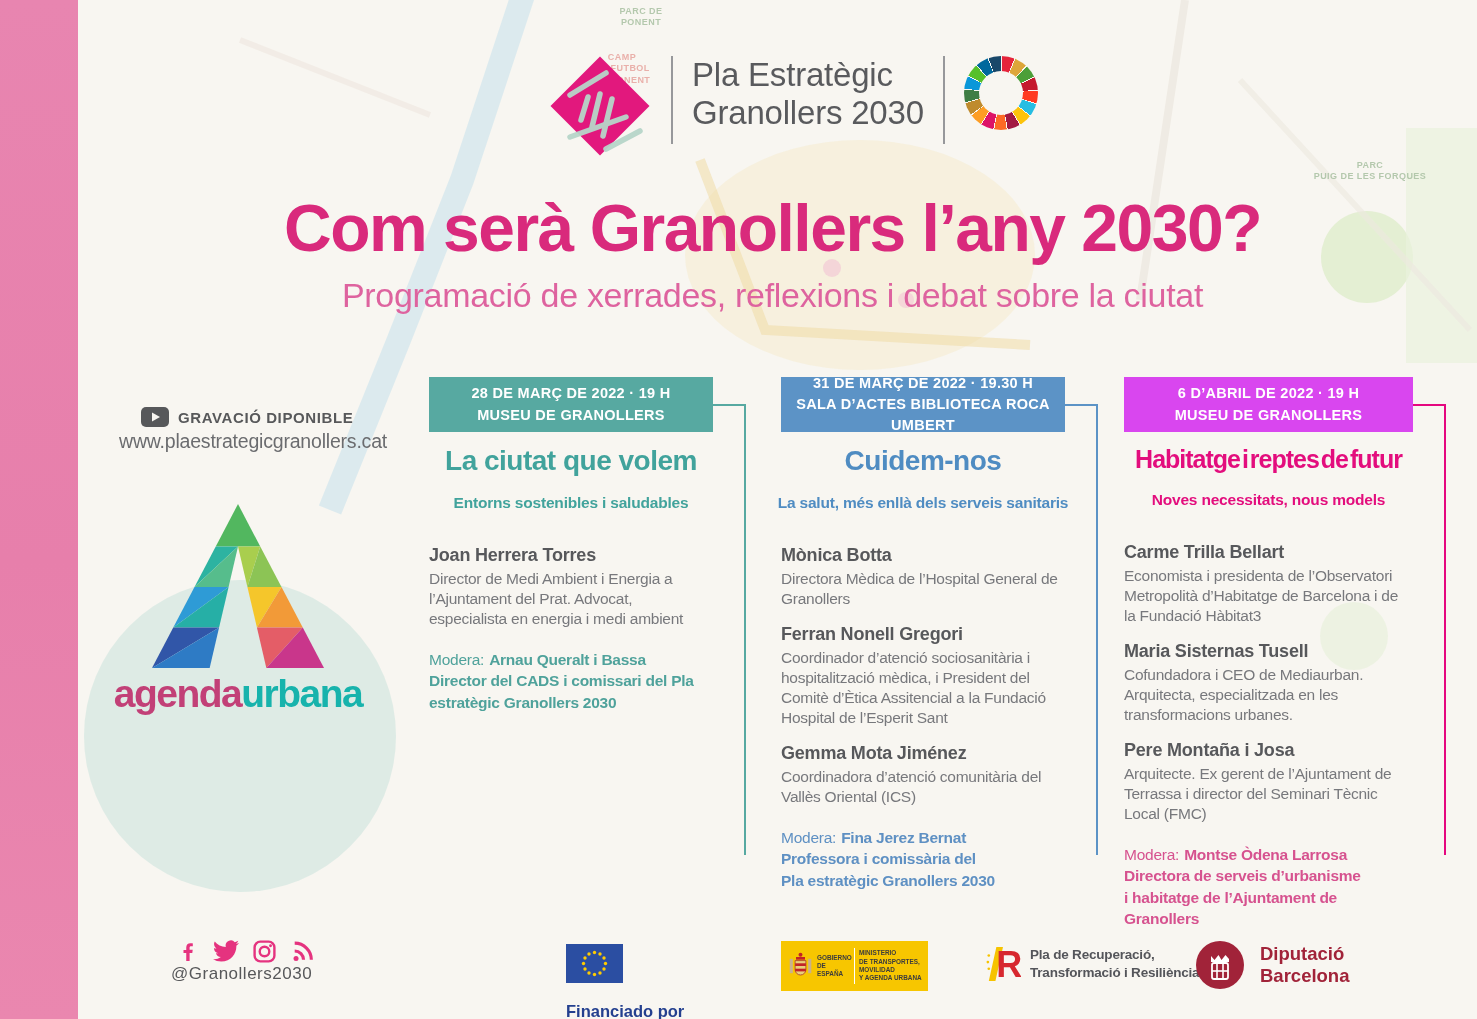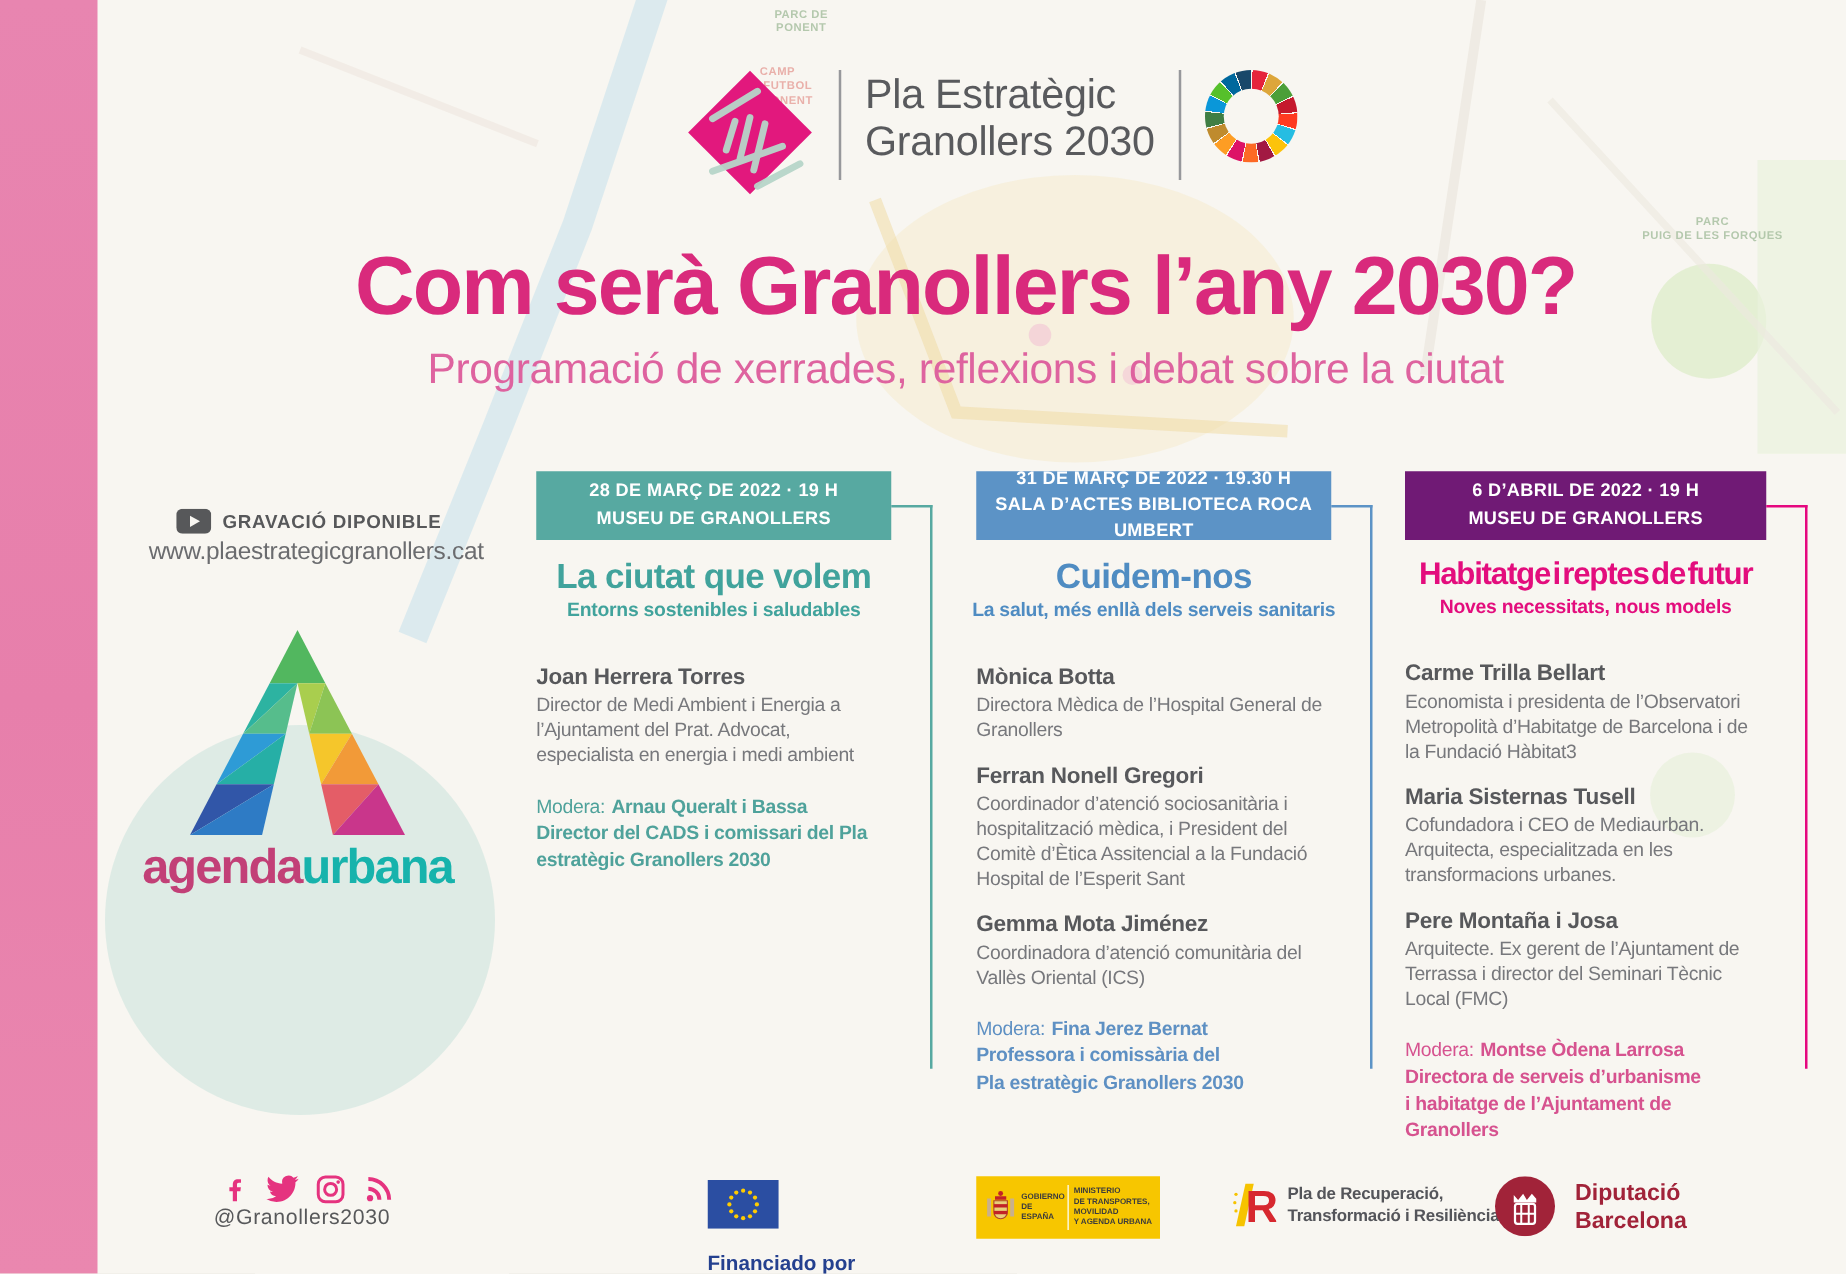--- a/index.html
+++ b/index.html
@@ -50,29 +50,29 @@
 
   
   .col{ position:absolute; top:377px; width:284px; z-index:3; }
   .col1{ left:429px; }
   .col2{ left:781px; }
   .col3{ left:1124px; width:289px; }
   .col-head{ height:55px; display:flex; flex-direction:column; justify-content:center;
     text-align:center; color:#fff; font-weight:700; font-size:14.5px; line-height:1.45; letter-spacing:.02em;}
   .col1 .col-head{ background:#57A9A1; }
   .col2 .col-head{ background:#5C93C6; }
-  .col3 .col-head{ background:#701a75; }
+  .col3 .col-head{ background:#d946ef; }
   .col-line{ position:absolute; top:27px; left:100%; width:33px; height:451px;
     border-top:2px solid; border-right:2px solid; }
   .col1 .col-line{ color:#57A9A1; }
   .col2 .col-line{ color:#5C93C6; }
   .col3 .col-line{ color:#E5077F; }
   .col-title{ margin-top:13px; text-align:center; font-size:28px; font-weight:700; letter-spacing:-.5px;}
   .col3 .col-title{ font-size:25px; letter-spacing:-1px; word-spacing:-4px; margin-left:-10px; margin-right:-10px;}
-  .col-sub{ text-align:center; font-size:15.5px; font-weight:700; margin-top:3px; letter-spacing:-.2px;}
+  .col-sub{ text-align:center; font-size:15.5px; font-weight:700; margin-top:17px; letter-spacing:-.2px;}
   .col2 .col-sub{ margin-left:-8px; margin-right:-8px; }
   .col1 .col-title,.col1 .col-sub{ color:#41A39C; }
   .col2 .col-title,.col2 .col-sub{ color:#4F8CC2; }
   .col3 .col-title,.col3 .col-sub{ color:#E30D7D; }
 
   .speakers{ margin-top:33px; }
   .sp{ margin-bottom:15px; }
   .sp-name{ font-size:18px; font-weight:700; color:#57585B; letter-spacing:-.2px;}
   .sp-bio{ font-size:15.5px; color:#77787C; line-height:1.29; margin-top:3px; letter-spacing:-.25px;}
   .modera{ margin-top:20px; font-size:15.5px; line-height:1.38; letter-spacing:-.25px;}
@@ -117,21 +117,21 @@
       <rect x="1406" y="128" width="71" height="235" fill="#E9F2DD" opacity="0.7"></rect>
       <circle cx="1354" cy="636" r="34" fill="#E6F0D9" opacity="0.6"></circle>
       <path d="M1185,0 L1140,300" stroke="#EAE5DC" stroke-width="8" opacity="0.6"></path>
       <path d="M1240,80 L1470,330" stroke="#EDE9E0" stroke-width="6" opacity="0.6"></path>
       <path d="M240,40 L430,115" stroke="#EDE4DC" stroke-width="6" opacity="0.5"></path>
       <circle cx="832" cy="268" r="9" fill="#F2B9D2" opacity="0.5"></circle>
       <circle cx="906" cy="300" r="8" fill="#F2B9D2" opacity="0.45"></circle>
     </svg>
     <div class="map-label" style="left:596px; top:6px; width:90px;">PARC DE
 PONENT</div>
-    <div class="map-label" style="left:1310px; top:172px; width:120px;">PARC
+    <div class="map-label" style="left:1310px; top:160px; width:120px;">PARC
 PUIG DE LES FORQUES</div>
     <div class="map-label salmon" style="left:592px; top:52px; width:60px;">CAMP
 DE FUTBOL
 DE PONENT</div>
   </div>
 
   <div class="stripe"></div>
 
   <header class="brand">
     <svg width="104" height="100" viewBox="0 0 104 100">

